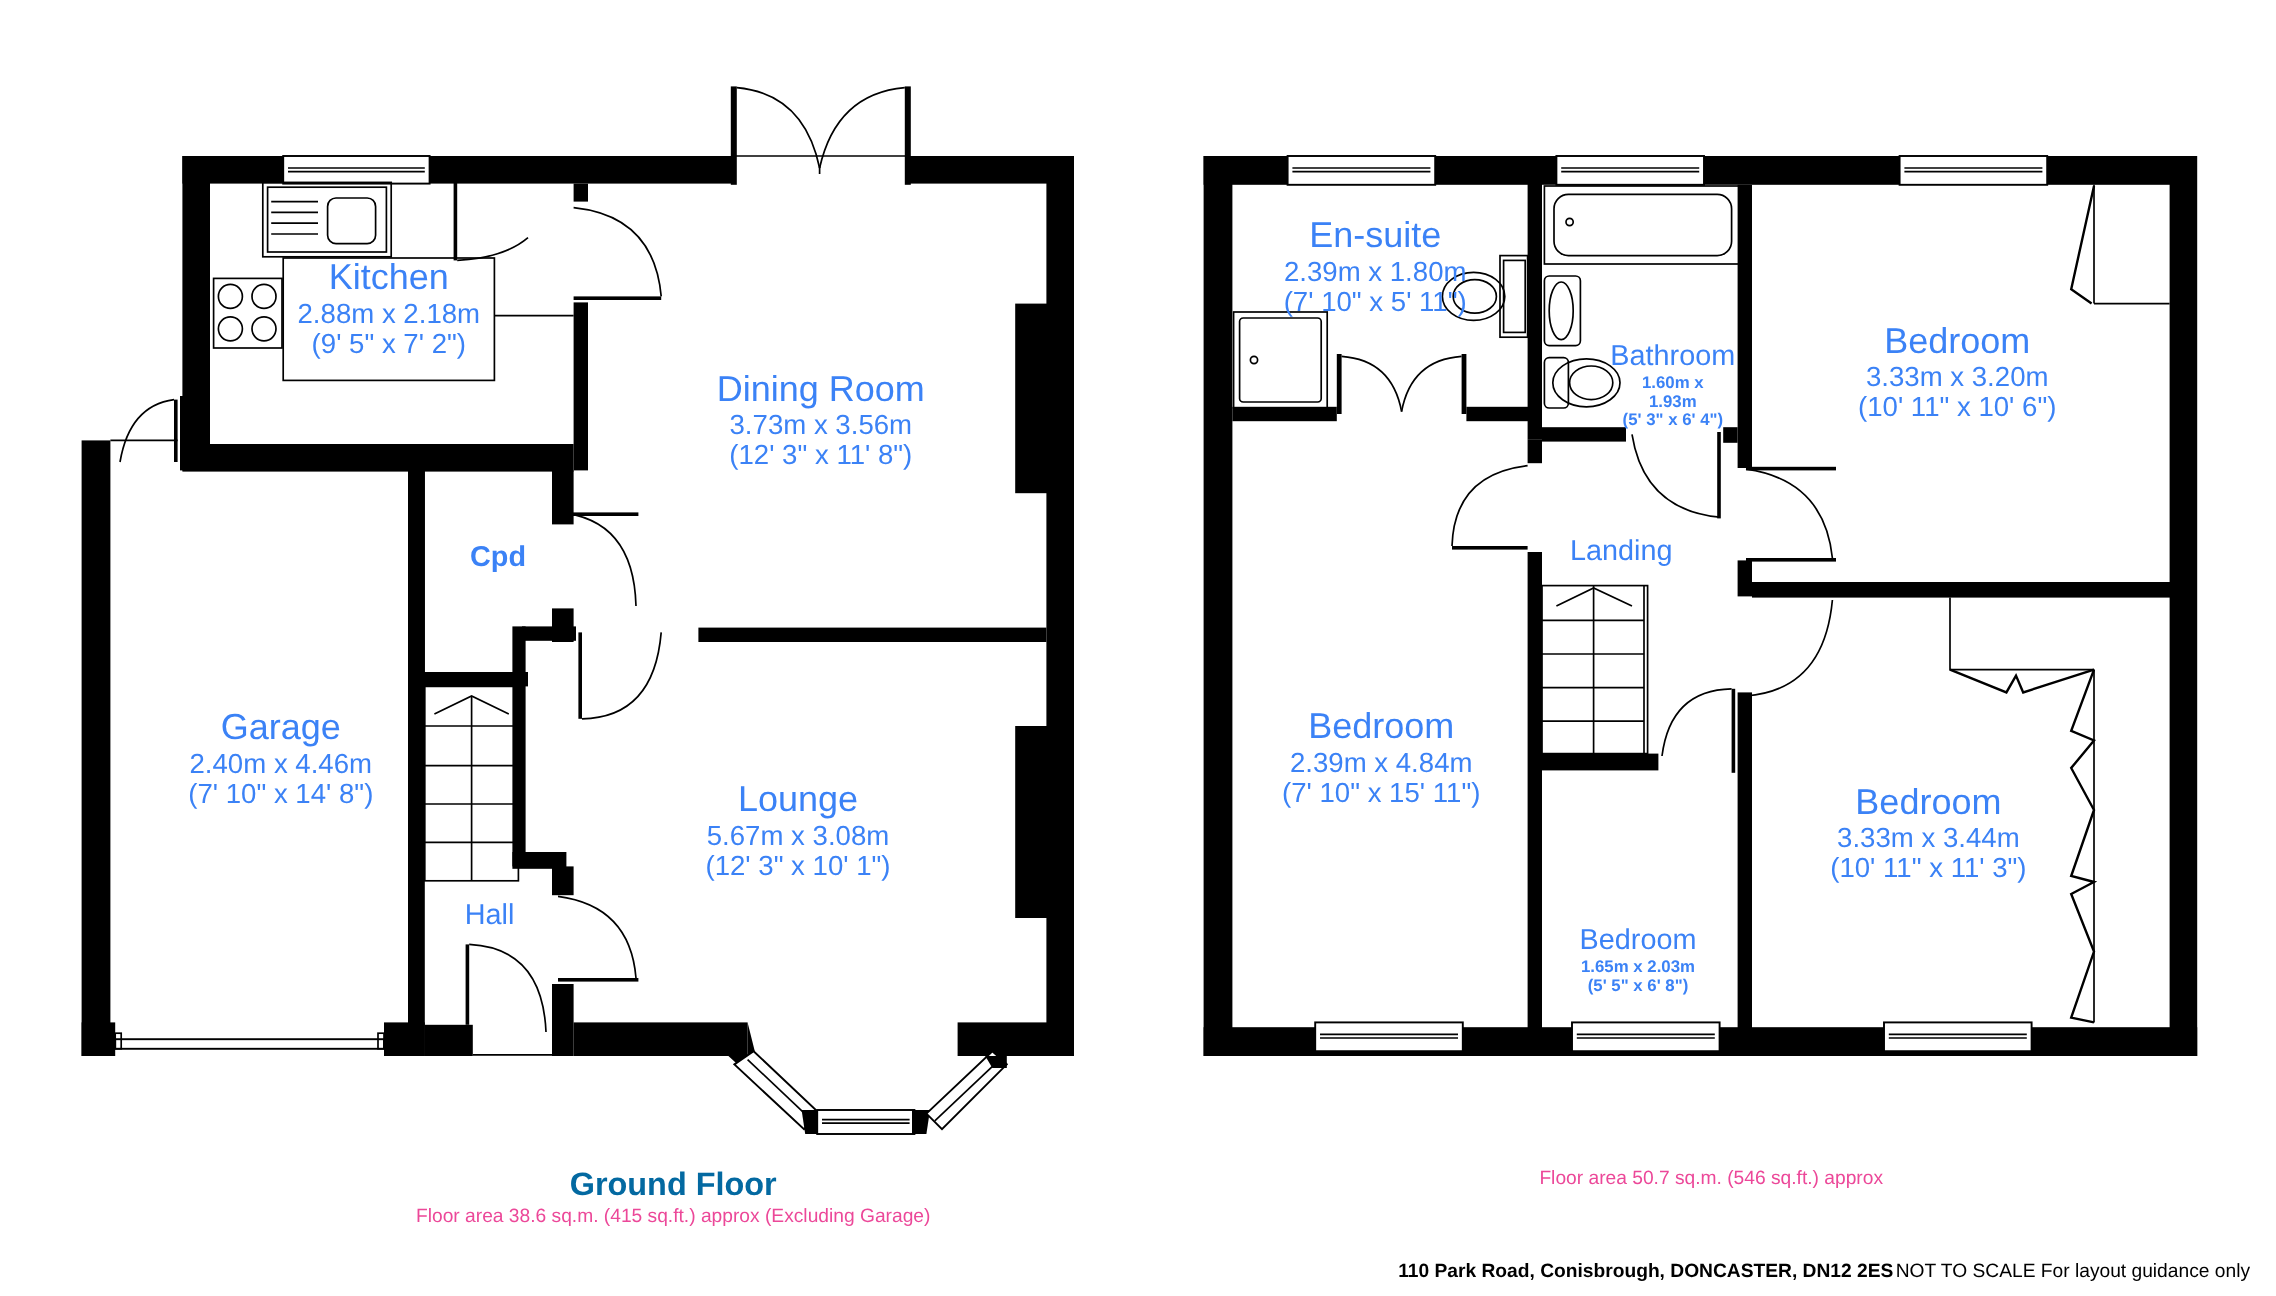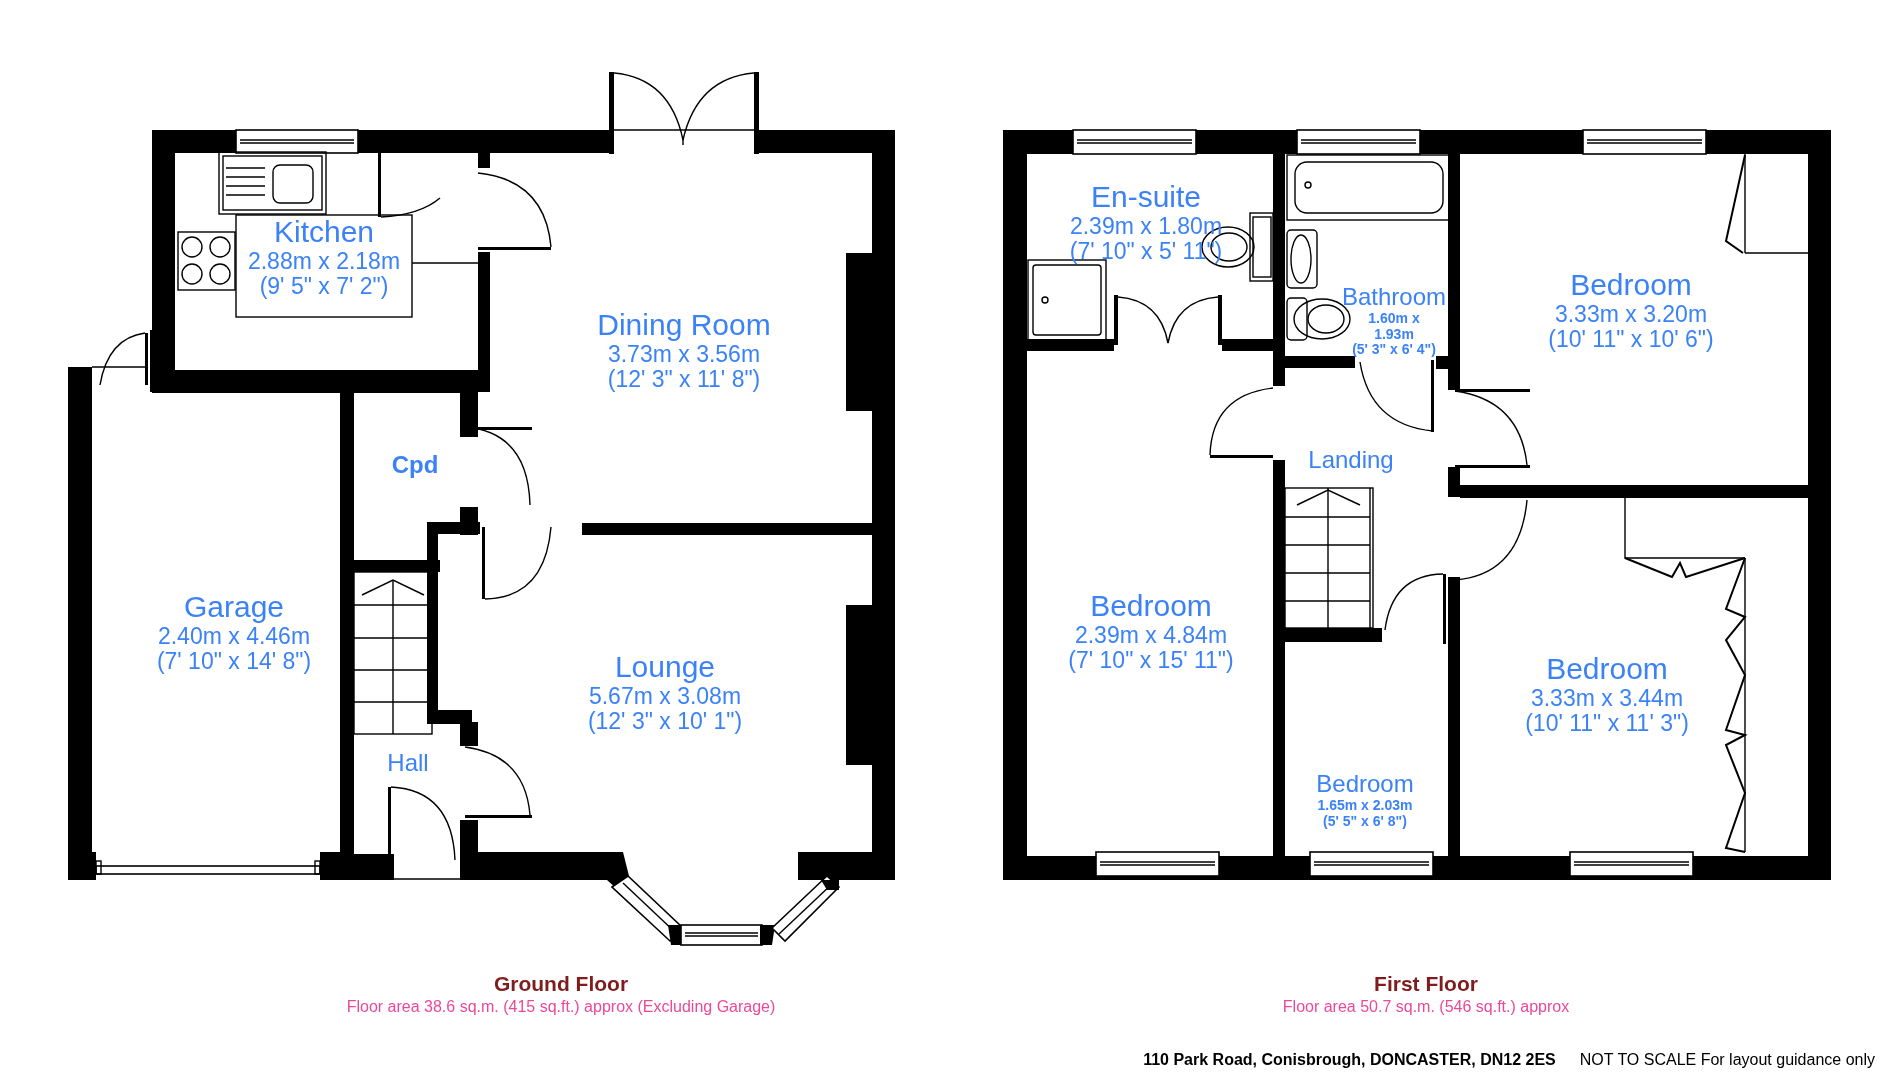--- a/index.html
+++ b/index.html
@@ -9,24 +9,24 @@
   .thin { fill:none; stroke:#000; stroke-width:2; }
   .thin1 { fill:none; stroke:#000; stroke-width:1.4; }
   .win { fill:#fff; stroke:#000; stroke-width:1.6; }
   .lbl { position:absolute; text-align:center; color:#3b82f6; line-height:1.12; white-space:nowrap; transform:translateX(-50%); }
   .lbl .name { font-size:30px; }
   .lbl .dim { font-size:23px; }
   .lbl.small .name { font-size:24px; }
   .lbl.tiny .name { font-size:24px;margin-top:44px; }
   .lbl.tiny .dim { font-size:14px;font-weight:bold; }
   .caption { position:absolute; text-align:center; transform:translateX(-50%); white-space:nowrap; }
-  .caption .title { color:#7f1d1d; font-weight:bold; font-size:21px; }
+  .caption .title { color:#0369a1; font-weight:bold; font-size:27px; }
   .caption .area { color:#ec4899; font-size:16px; margin-top:2px; }
   .footer { position:absolute; right:22px; top:1051px; font-size:16px; white-space:nowrap; }
-  .footer b { font-weight:bold; margin-right:24px; }
+  .footer b { font-weight:bold; margin-right:2px; }
 </style>
 </head>
 <body>
 
 <svg width="1897" height="1080" viewBox="0 0 1897 1080">
 
   <g>
 
     <rect class="wall" x="152" y="130" width="84" height="23"></rect>
     <rect class="wall" x="358" y="130" width="17" height="23"></rect>
@@ -294,19 +294,18 @@
   <div class="name">Bedroom</div>
   <div class="dim">3.33m x 3.44m</div>
   <div class="dim">(10' 11" x 11' 3")</div>
 </div>
 
 <div class="caption" style="left:561px; top:972px;">
   <div class="title">Ground Floor</div>
   <div class="area">Floor area 38.6 sq.m. (415 sq.ft.) approx (Excluding Garage)</div>
 </div>
 <div class="caption" style="left:1426px; top:972px;">
-  <div class="title">First Floor</div>
   <div class="area">Floor area 50.7 sq.m. (546 sq.ft.) approx</div>
 </div>
 
 <div class="footer">
   <b>110 Park Road, Conisbrough, DONCASTER, DN12 2ES</b><span>NOT TO SCALE For layout guidance only</span>
 </div>
 
 </body></html>

